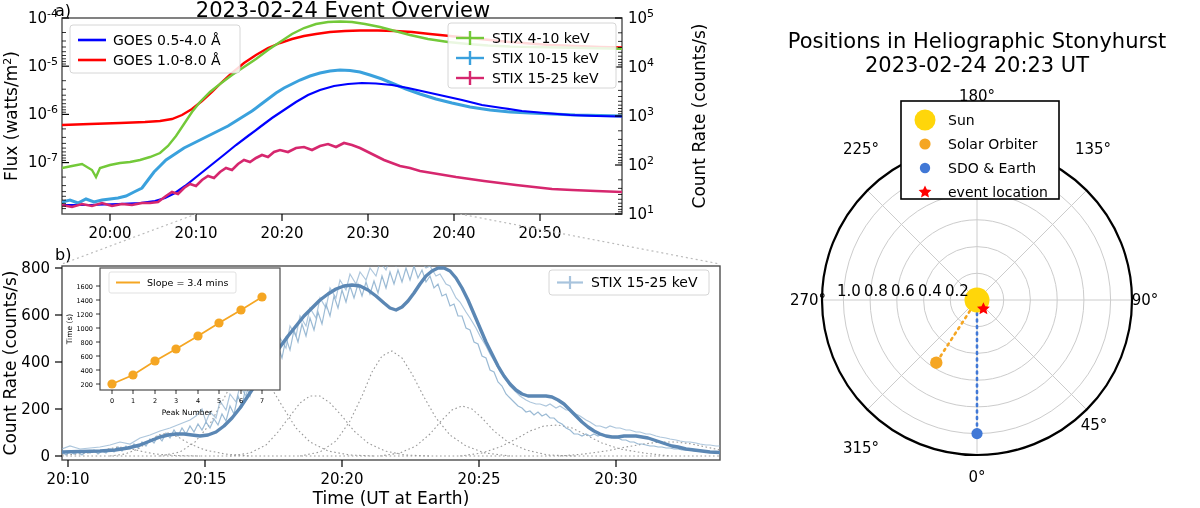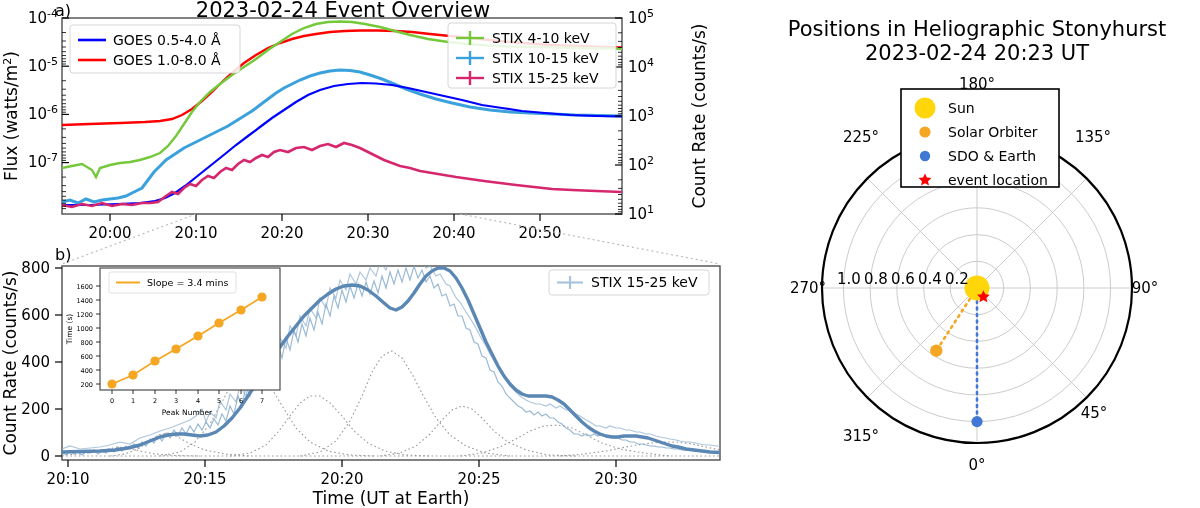--- a/index.html
+++ b/index.html
@@ -345,21 +345,21 @@
 
     <g>
       <rect x="109" y="26" width="127" height="21" fill="#ffffff" fill-opacity="0.92" stroke="#d9d9d9" stroke-width="0.8" rx="2"></rect>
       <line x1="116" y1="36.5" x2="140" y2="36.5" stroke="#f5a623" stroke-width="2"></line>
       <text class="insetleg" x="147" y="40">Slope = 3.4 mins</text>
     </g>
   </g>
 </svg>
 </div>
 
-<div class="abs" style="left:745px;top:4px;width:455px;height:440px;">
+<div class="abs" style="left:745px;top:16px;width:455px;height:440px;">
 <svg width="455" height="508" viewBox="0 0 455 508">
   <text class="title" x="232" y="32" text-anchor="middle">Positions in Heliographic Stonyhurst</text>
   <text class="title" x="232" y="56" text-anchor="middle">2023-02-24 20:23 UT</text>
 
   <g fill="none" stroke="#cccccc" stroke-width="1">
     <circle cx="232" cy="284" r="26.7"></circle>
     <circle cx="232" cy="284" r="53.4"></circle>
     <circle cx="232" cy="284" r="80.2"></circle>
     <circle cx="232" cy="284" r="106.9"></circle>
     <circle cx="232" cy="284" r="133.6"></circle>

